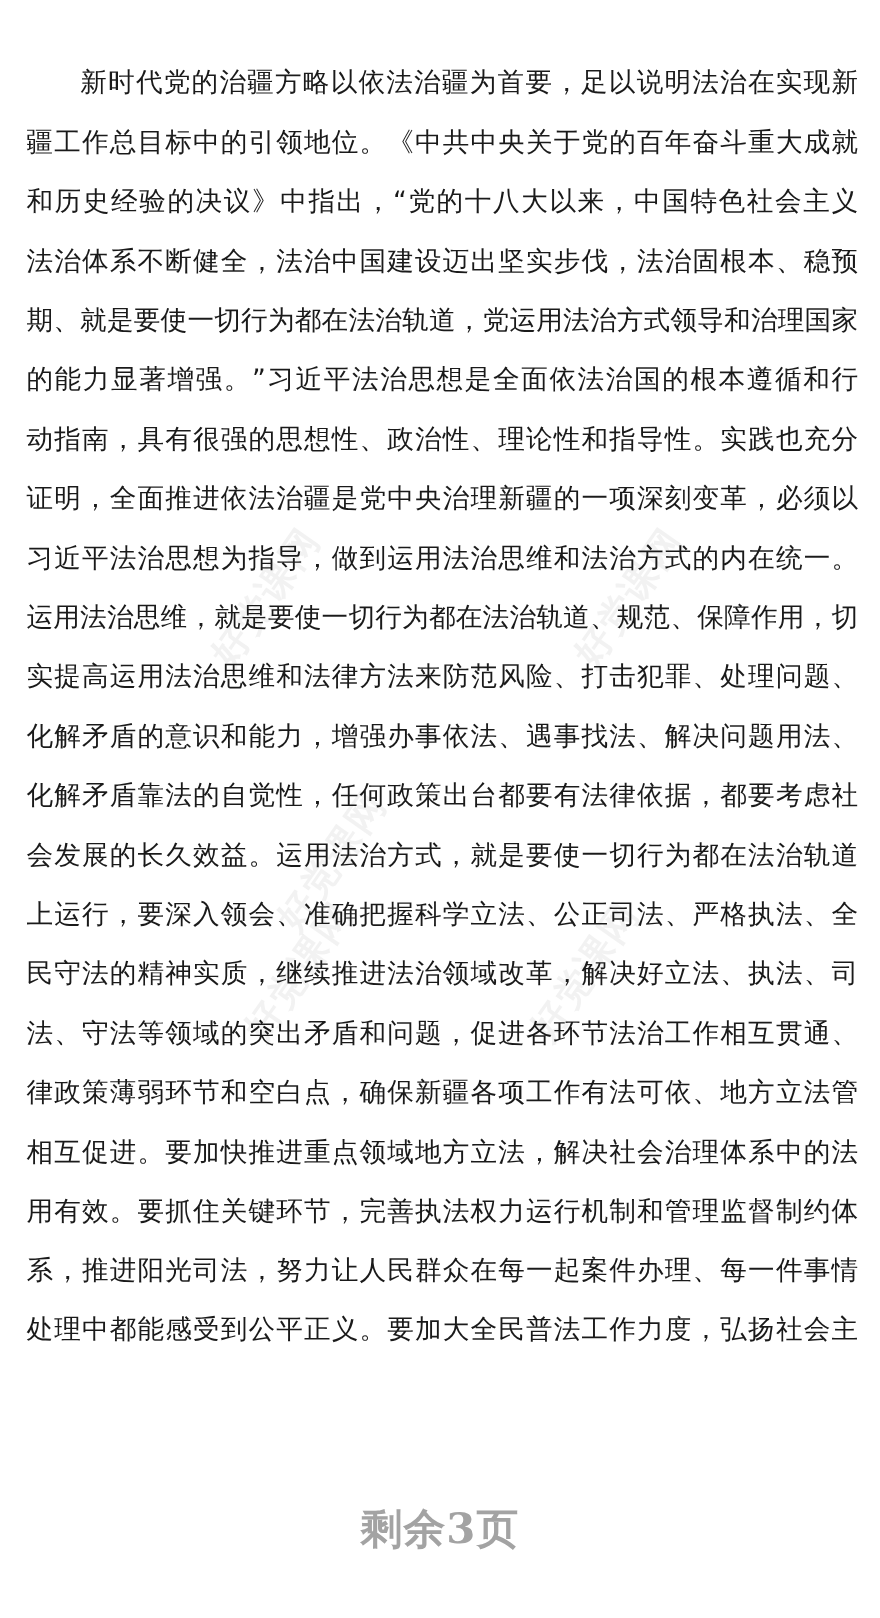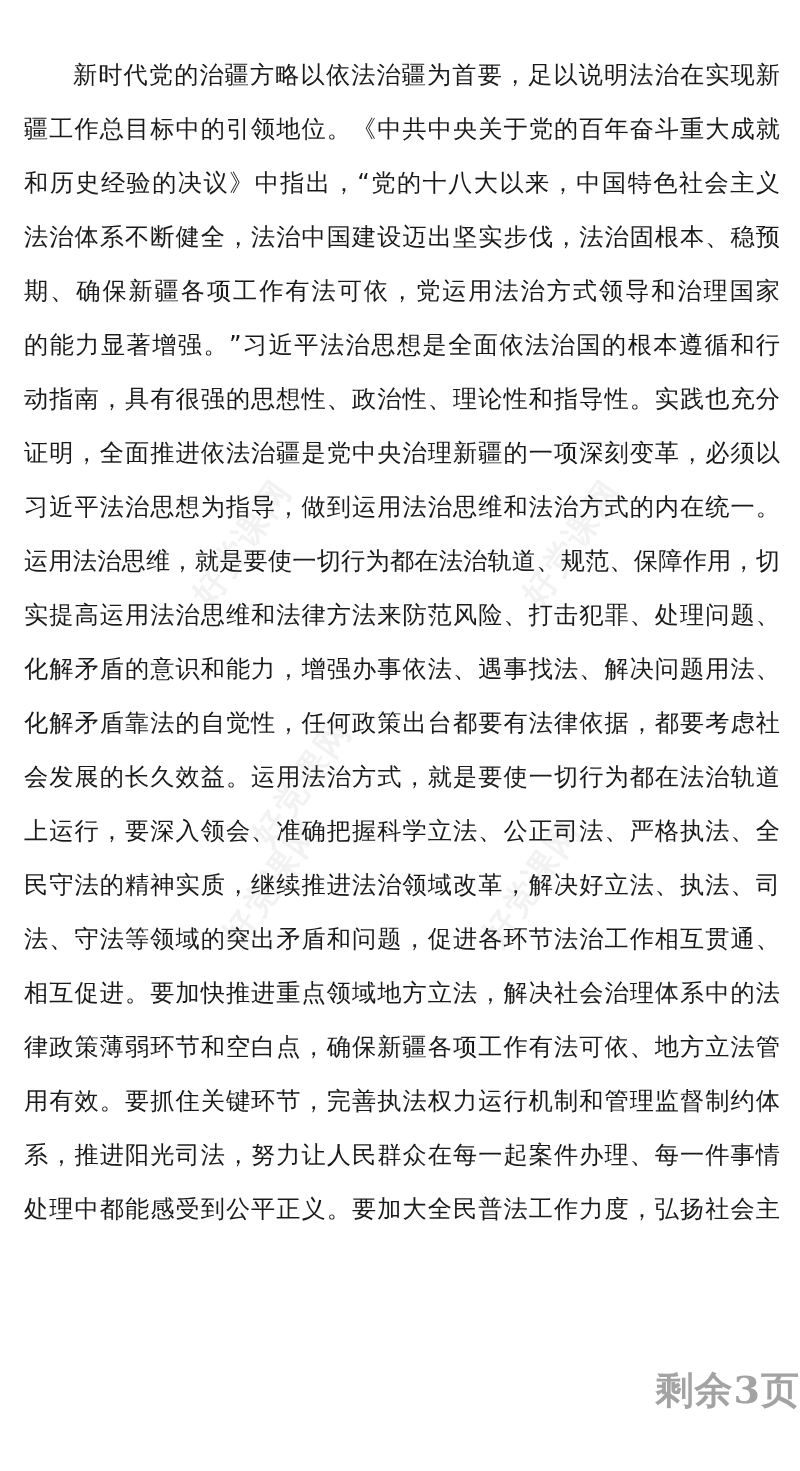--- a/index.html
+++ b/index.html
@@ -55,21 +55,21 @@
       pointer-events: none;
       letter-spacing: 2px;
     }
     .footer-banner {
       position: absolute;
       left: 0;
       top: 1360px;
       width: 800px;
       height: 60px;
       display: flex;
-      justify-content: flex-end;
+      justify-content: center;
       align-items: center;
       gap: 42px;
     }
     .footer-banner span {
       font-size: 38px;
       font-weight: bold;
       color: #a3a3a3;
       font-family: "DejaVu Serif", "Liberation Serif", serif;
       letter-spacing: 1px;
     }
@@ -83,35 +83,35 @@
   <div class="watermark" style="left:500px; top:520px;">好党课网</div>
   <div class="watermark" style="left:230px; top:760px;">好党课网</div>
   <div class="watermark" style="left:200px; top:860px;">好党课网</div>
   <div class="watermark" style="left:460px; top:860px;">好党课网</div>
 
   <div class="body-text">
     <div class="line indent">新时代党的治疆方略以依法治疆为首要，足以说明法治在实现新</div>
     <div class="line">疆工作总目标中的引领地位。《中共中央关于党的百年奋斗重大成就</div>
     <div class="line">和历史经验的决议》中指出，“党的十八大以来，中国特色社会主义</div>
     <div class="line">法治体系不断健全，法治中国建设迈出坚实步伐，法治固根本、稳预</div>
-    <div class="line">期、确保新疆各项工作有法可依，党运用法治方式领导和治理国家</div>
+    <div class="line">期、就是要使一切行为都在法治轨道，党运用法治方式领导和治理国家</div>
     <div class="line">的能力显著增强。”习近平法治思想是全面依法治国的根本遵循和行</div>
     <div class="line">动指南，具有很强的思想性、政治性、理论性和指导性。实践也充分</div>
     <div class="line">证明，全面推进依法治疆是党中央治理新疆的一项深刻变革，必须以</div>
     <div class="line">习近平法治思想为指导，做到运用法治思维和法治方式的内在统一。</div>
     <div class="line">运用法治思维，就是要使一切行为都在法治轨道、规范、保障作用，切</div>
     <div class="line">实提高运用法治思维和法律方法来防范风险、打击犯罪、处理问题、</div>
     <div class="line">化解矛盾的意识和能力，增强办事依法、遇事找法、解决问题用法、</div>
     <div class="line">化解矛盾靠法的自觉性，任何政策出台都要有法律依据，都要考虑社</div>
     <div class="line">会发展的长久效益。运用法治方式，就是要使一切行为都在法治轨道</div>
     <div class="line">上运行，要深入领会、准确把握科学立法、公正司法、严格执法、全</div>
     <div class="line">民守法的精神实质，继续推进法治领域改革，解决好立法、执法、司</div>
     <div class="line">法、守法等领域的突出矛盾和问题，促进各环节法治工作相互贯通、</div>
+    <div class="line">律政策薄弱环节和空白点，确保新疆各项工作有法可依、地方立法管</div>
     <div class="line">相互促进。要加快推进重点领域地方立法，解决社会治理体系中的法</div>
-    <div class="line">律政策薄弱环节和空白点，确保新疆各项工作有法可依、地方立法管</div>
     <div class="line">用有效。要抓住关键环节，完善执法权力运行机制和管理监督制约体</div>
     <div class="line">系，推进阳光司法，努力让人民群众在每一起案件办理、每一件事情</div>
     <div class="line last">处理中都能感受到公平正义。要加大全民普法工作力度，弘扬社会主</div>
   </div>
 
   <div class="footer-banner">
     <span>剩余3页</span>
   </div>
 
 </div>

